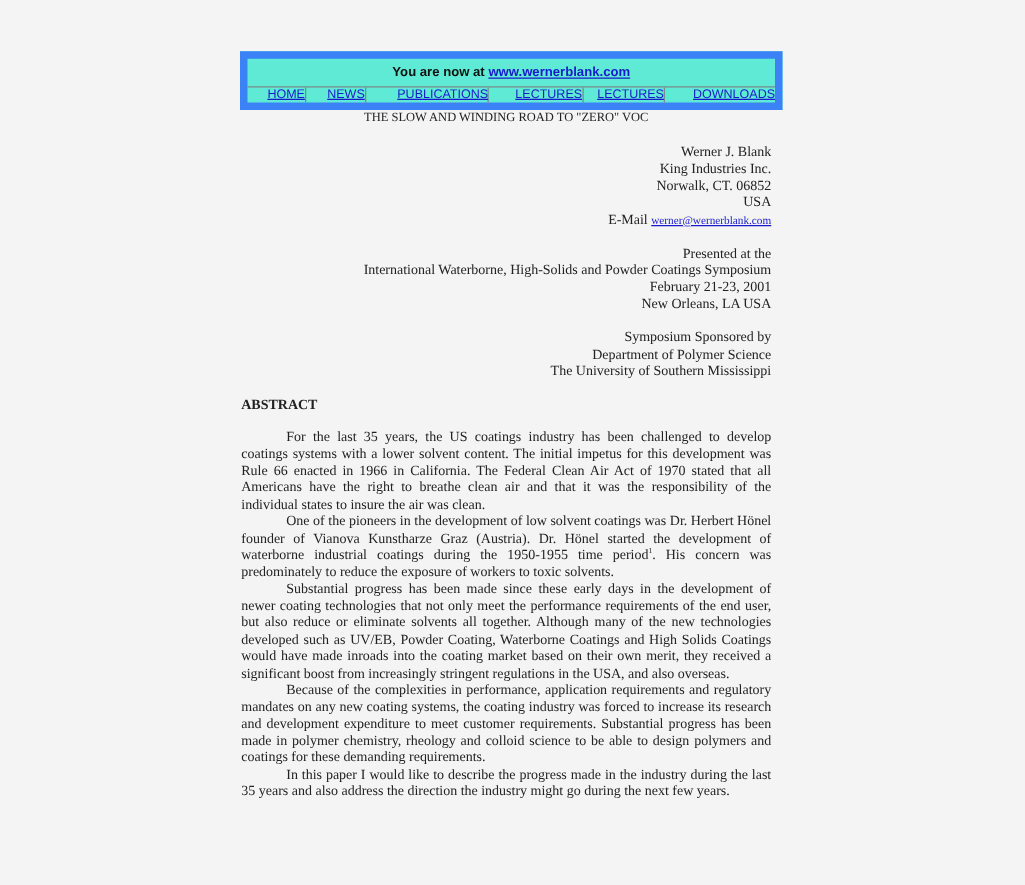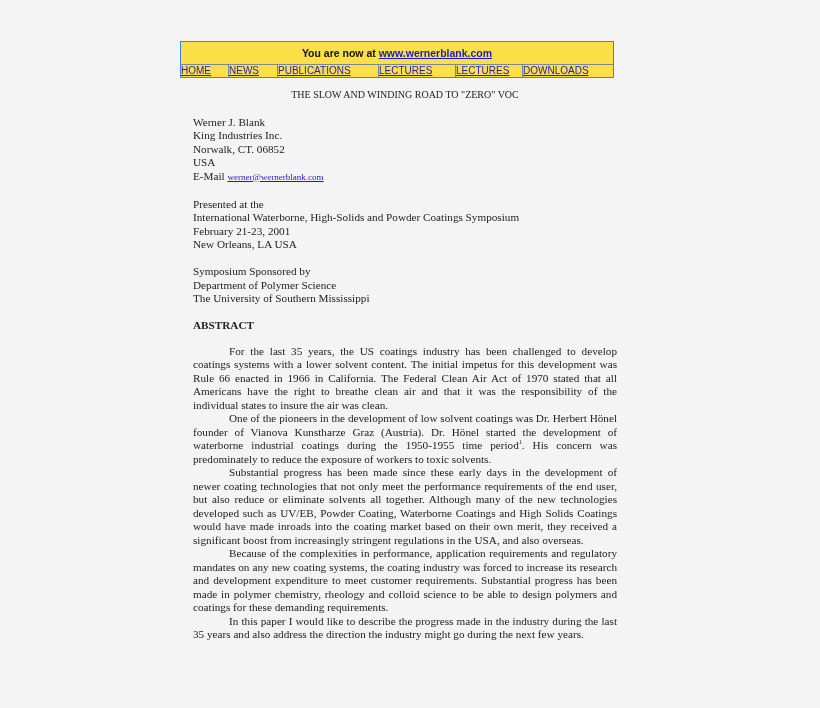--- a/index.html
+++ b/index.html
@@ -6,24 +6,24 @@
     body {
       width: 820px; height: 708px;
       background: #f4f4f4;
       position: relative;
       overflow: hidden;
       font-family: "Liberation Serif", serif;
       color: #222;
     }
     .navbox {
       position: absolute;
-      left: 180px; top: 41px;
+      left: 192px; top: 41px;
       width: 434px;
-      border: 1px solid #3b82f6;
-      background: #fde047;
+      border: 6px solid #3b82f6;
+      background: #5eead4;
       box-sizing: border-box;
     }
     .nav-top {
       height: 22px;
       line-height: 22px;
       text-align: center;
       font-family: "Liberation Sans", sans-serif;
       font-weight: bold;
       font-size: 10.5px;
       color: #111;
@@ -32,41 +32,41 @@
     .nav-top a { color: #1a1acc; text-decoration: underline; }
     .nav-links {
       display: flex;
       height: 12px;
       line-height: 12px;
       font-family: "Liberation Sans", sans-serif;
       font-size: 10px;
     }
     .nav-links a {
       display: block;
-      text-align: left;
+      text-align: right;
       color: #1a1acc;
       text-decoration: underline;
       border-right: 1px solid #7a8a8a;
       box-sizing: border-box;
     }
     .nav-links a:last-child { border-right: none; }
     .doc {
       position: absolute;
       left: 193px; top: 88px;
       width: 424px;
       font-size: 11.2px;
       line-height: 13.5px;
     }
     .title {
       text-align: center;
       font-weight: normal;
       font-size: 10px;
       margin: 0 0 14px 0;
     }
-    .center { text-align: left; margin: 0; }
+    .center { text-align: right; margin: 0; }
     .block { margin-bottom: 13.5px; }
     .center a { color: #1a1acc; font-size: 9px; text-decoration: underline; }
     .abstract-h {
       font-weight: bold;
       margin: 0 0 12px 0;
     }
     .para {
       text-align: justify;
       text-indent: 36px;
       margin: 0;

